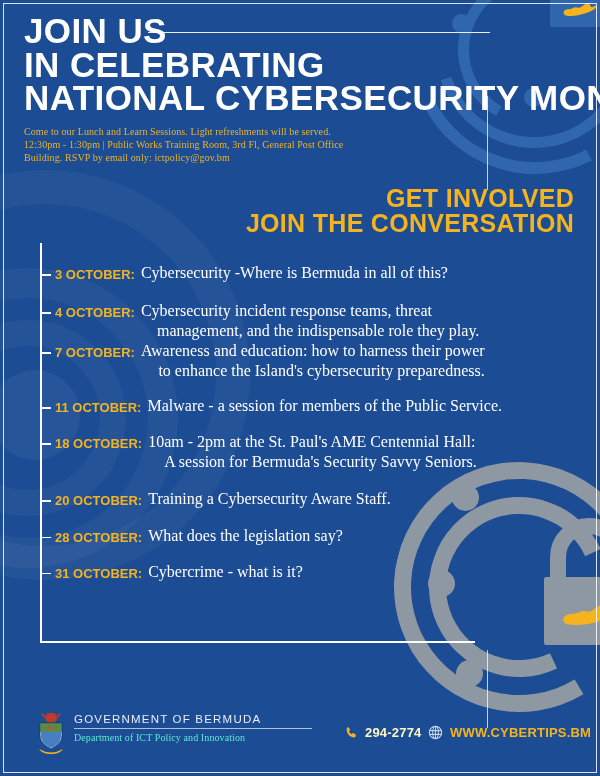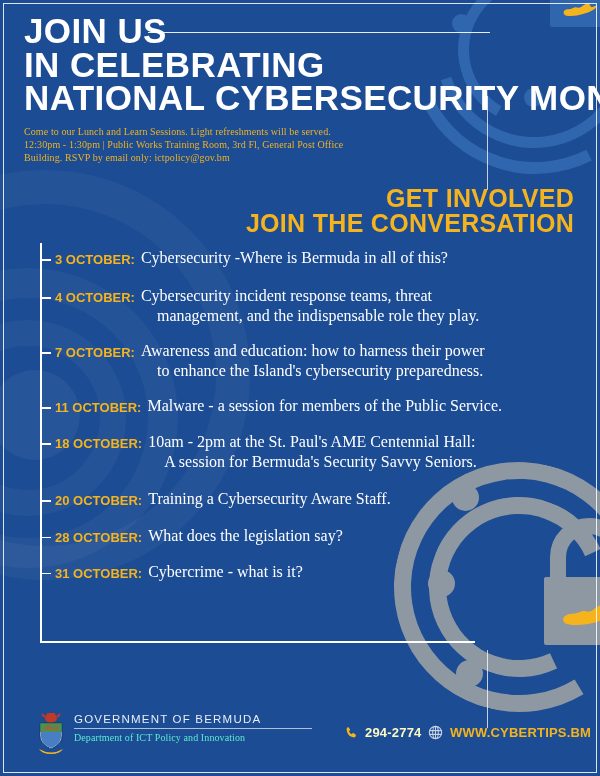--- a/index.html
+++ b/index.html
@@ -243,36 +243,36 @@
   <div class="rline2"></div>
   <div class="getinvolved">
     <span class="gi1">GET INVOLVED</span>
     <span class="gi2">JOIN THE CONVERSATION</span>
   </div>
 
   <div class="timeline"></div>
   <div class="timeline-foot"></div>
 
   <div class="schedule" id="schedule">
-      <div class="event" style="margin-top: 0px;">
+      <div class="event" style="margin-top: 15px;">
         <div class="tick"></div>
         <div class="date">3 OCTOBER:</div>
         <div class="desc">
           <span>Cybersecurity -Where is Bermuda in all of this?</span>
         </div>
       </div>
       <div class="event" style="margin-top: 16px;">
         <div class="tick"></div>
         <div class="date">4 OCTOBER:</div>
         <div class="desc">
           <span>Cybersecurity incident response teams, threat</span>
           <span class="ind">management, and the indispensable role they play.</span>
         </div>
       </div>
-      <div class="event" style="margin-top: 16px;">
+      <div class="event" style="margin-top: 1px; text-align: right;">
         <div class="tick"></div>
         <div class="date">7 OCTOBER:</div>
         <div class="desc">
           <span>Awareness and education: how to harness their power</span>
           <span class="ind">to enhance the Island's cybersecurity preparedness.</span>
         </div>
       </div>
       <div class="event" style="margin-top: 16px;">
         <div class="tick"></div>
         <div class="date">11 OCTOBER:</div>

